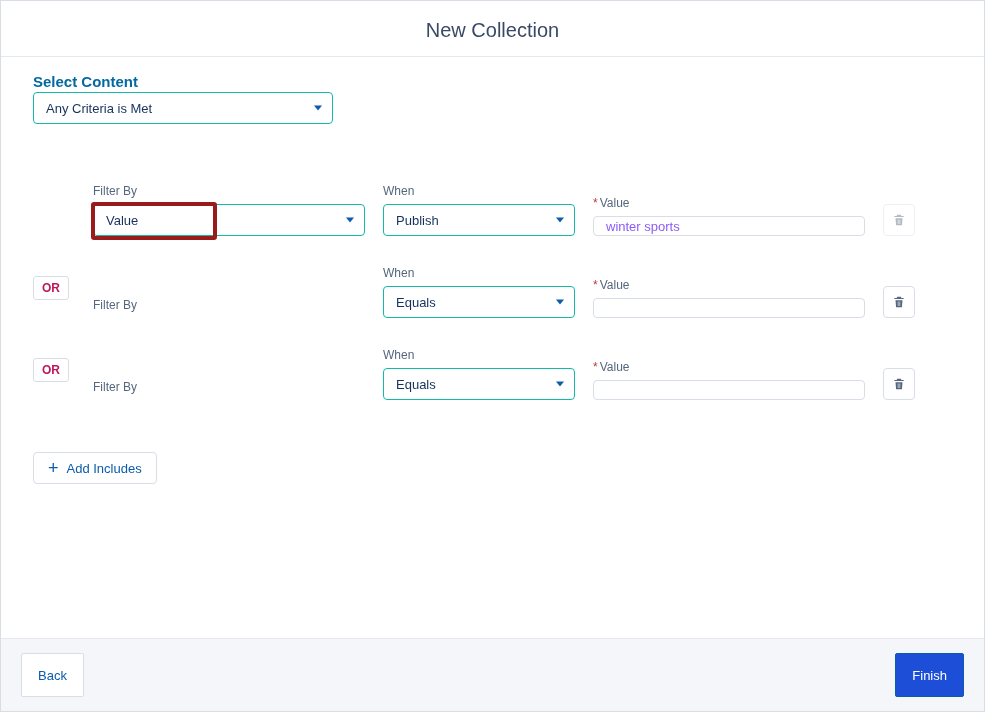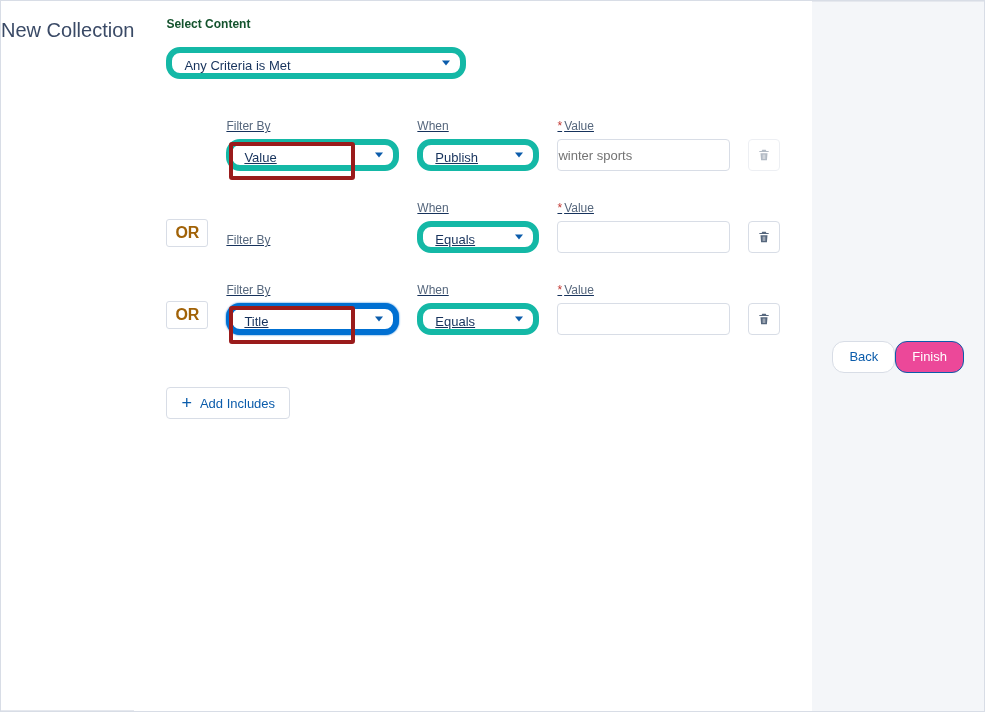--- a/index.html
+++ b/index.html
@@ -7,100 +7,100 @@
     font-family: -apple-system, BlinkMacSystemFont, "Segoe UI", Arial, sans-serif;
     font-size: 13px;
     color: #16325c;
     background: #fff;
     width: 985px;
     height: 712px;
     overflow: hidden;
   }
   .modal {
     display: flex;
-    flex-direction: row;
+    flex-direction: column;
     height: 100%;
     border: 1px solid #d8dde6;
   }
   .modal-header {
     text-align: center;
     padding: 18px 0 14px;
     border-bottom: 1px solid #e5e8ee;
   }
   .modal-title {
     font-size: 20px;
     font-weight: 400;
     color: #3a4a66;
   }
   .modal-body {
     flex: 1;
     padding: 16px 32px 0;
     overflow: auto;
   }
   .section-title {
-    font-size: 12px;
+    font-size: 15px;
     font-weight: 600;
-    color: #14532d;
-    margin-bottom: 16px;
+    color: #0369a1;
+    margin-bottom: 2px;
   }
   .field-label {
     font-size: 12px;
     color: #56677d;
     margin-bottom: 6px;
     display: block;
   }
   .req-marker { color: #c23934; margin-right: 2px; }
   .select-wrap {
     position: relative;
     height: 32px;
-    border: 6px solid #14b8a6;
-    border-radius: 14px;
-    background: #fff;
-    display: flex;
-    align-items: flex-end;
+    border: 1px solid #14b8a6;
+    border-radius: 4px;
+    background: #fff;
+    display: flex;
+    align-items: center;
     padding: 0 28px 0 12px;
     cursor: pointer;
   }
   .select-wrap.focused { border-color: #0070d2; box-shadow: 0 0 2px #0070d2; }
   .select-wrap .caret {
     position: absolute;
     right: 10px;
     top: 50%;
     transform: translateY(-50%);
     width: 0; height: 0;
     border-left: 4px solid transparent;
     border-right: 4px solid transparent;
     border-top: 5px solid #0b5cab;
   }
   .text-input {
-    height: 32px;
+    height: 20px;
     width: 100%;
     border: 1px solid #d8dde6;
     border-radius: 4px;
     background: #fff;
-    padding: 0 0;
-    font-size: 13px;
-    color: #737373;
+    padding: 0 12px;
+    font-size: 13px;
+    color: #8b5cf6;
   }
   .rule-select { width: 300px; }
-  .rows { margin-top: 40px; margin-left: 60px; text-decoration: underline; }
+  .rows { margin-top: 60px; margin-left: 60px; }
   .rule-row {
     display: flex;
     align-items: flex-end;
     gap: 18px;
     margin-bottom: 30px;
     position: relative;
   }
   .or-badge {
     position: absolute;
     left: -60px;
-    bottom: 6px;
-    font-size: 16px;
+    bottom: 18px;
+    font-size: 12px;
     font-weight: 600;
-    color: #a16207;
+    color: #be185d;
     border: 1px solid #d8dde6;
     background: #fff;
     padding: 4px 8px;
     border-radius: 3px;
   }
   .col-filter { width: 272px; }
   .col-when   { width: 192px; }
   .col-value  { width: 272px; }
   .col-delete { width: 32px; }
   .filter-select { position: relative; }
@@ -149,31 +149,31 @@
   }
   .modal-footer {
     display: flex;
     justify-content: space-between;
     align-items: center;
     padding: 14px 20px;
     background: #f4f6f9;
     border-top: 1px solid #e5e8ee;
   }
   .btn {
-    height: 32px;
+    height: 44px;
     padding: 0 16px;
-    border-radius: 12px;
+    border-radius: 2px;
     font-size: 13px;
     cursor: pointer;
     display: inline-flex;
     align-items: center;
     justify-content: center;
   }
   .btn-neutral { background:#fff; border:1px solid #d8dde6; color:#0b5cab; }
-  .btn-brand   { background:#ec4899; border:1px solid #0b5cab; color:#fff; font-weight:500; }
+  .btn-brand   { background:#1d4ed8; border:1px solid #0b5cab; color:#fff; font-weight:500; }
 </style>
 </head>
 <body>
 
 <div class="modal">
 
   <div class="modal-header">
     <h1 class="modal-title">New Collection</h1>
   </div>
 
@@ -226,25 +226,20 @@
           <div class="col-delete"><button class="icon-btn">
               <svg class="trash-svg" viewBox="0 0 24 24" fill="currentColor">
                 <path d="M9 3h6l1 2h4v2H4V5h4l1-2zm-3 6h12l-1 12H7L6 9zm4 2v8h1v-8h-1zm3 0v8h1v-8h-1z"></path>
               </svg>
             </button></div>
         </div>
         <div class="rule-row">
           <div class="or-badge">OR</div>
           <div class="col-filter">
             <label class="field-label">Filter By</label>
-            <div class="select-wrap filter-select focused">
-              <div class="highlight-box"></div>
-              <span>Title</span>
-              <span class="caret"></span>
-            </div>
           </div>
           <div class="col-when">
             <label class="field-label">When</label>
             <div class="select-wrap">
               <span>Equals</span>
               <span class="caret"></span>
             </div>
           </div>
           <div class="col-value"><label class="field-label"><span class="req-marker">*</span>Value</label><input class="text-input" type="text" style=""></div>
           <div class="col-delete"><button class="icon-btn">

